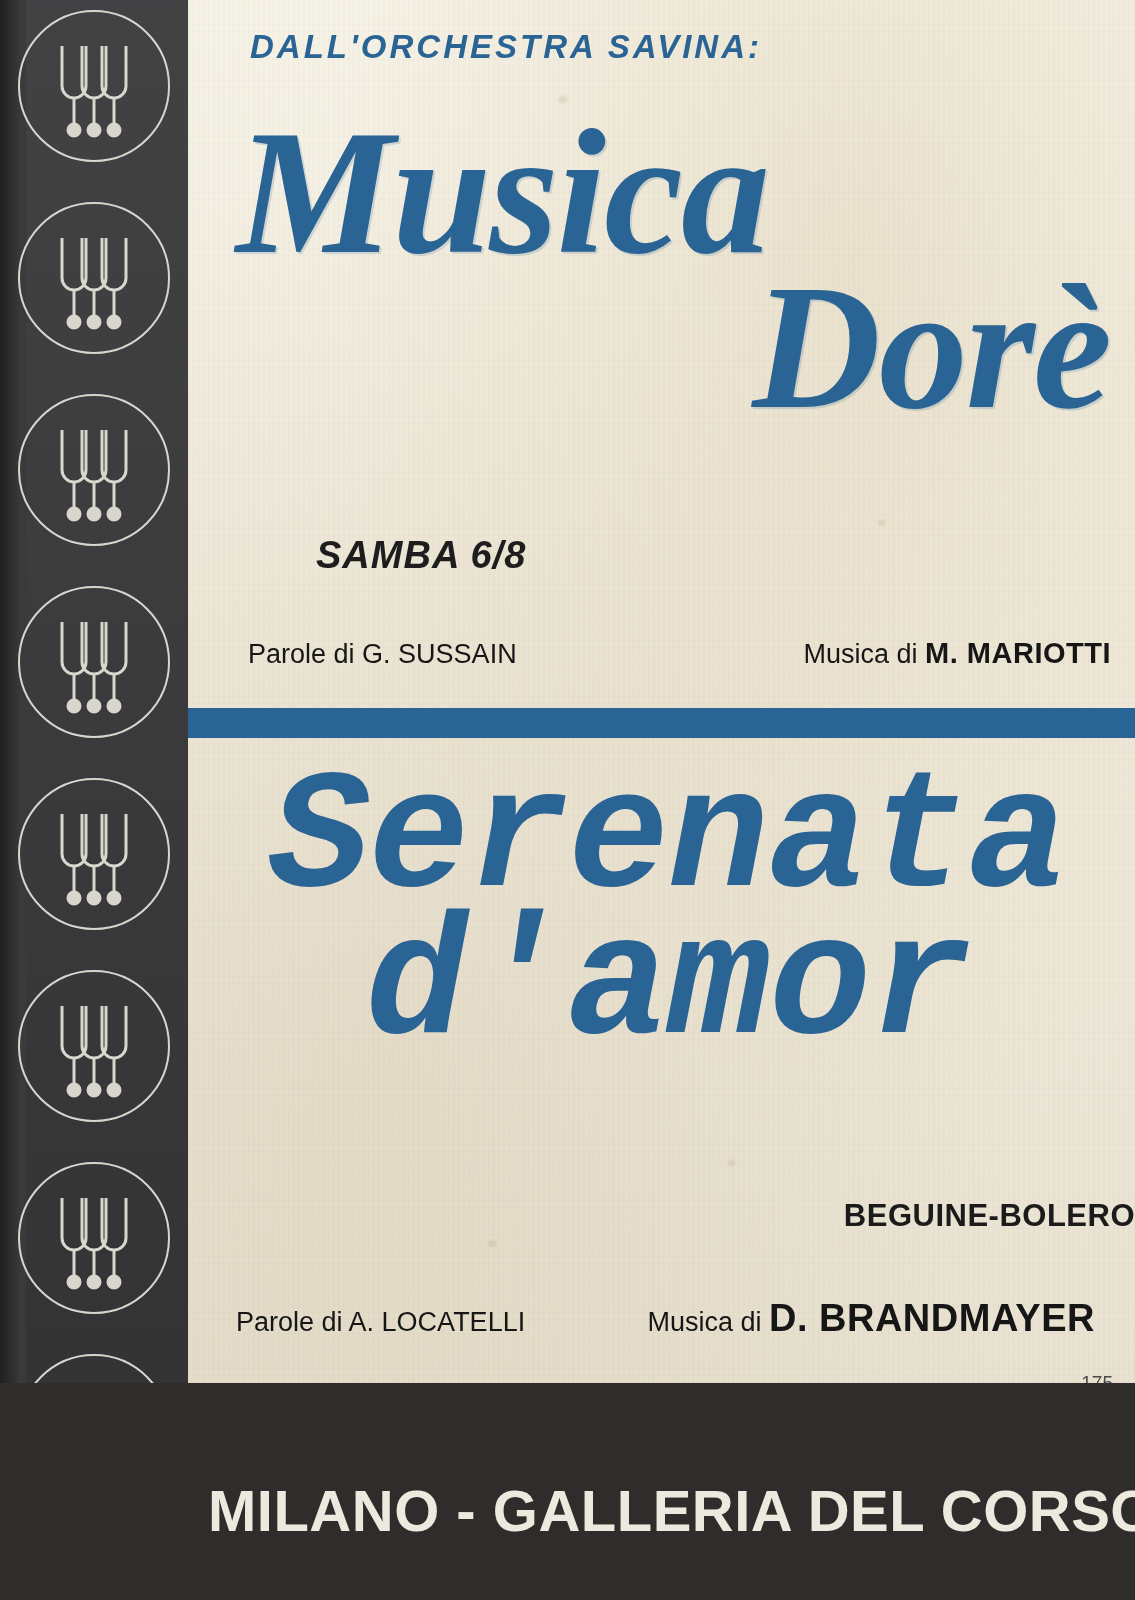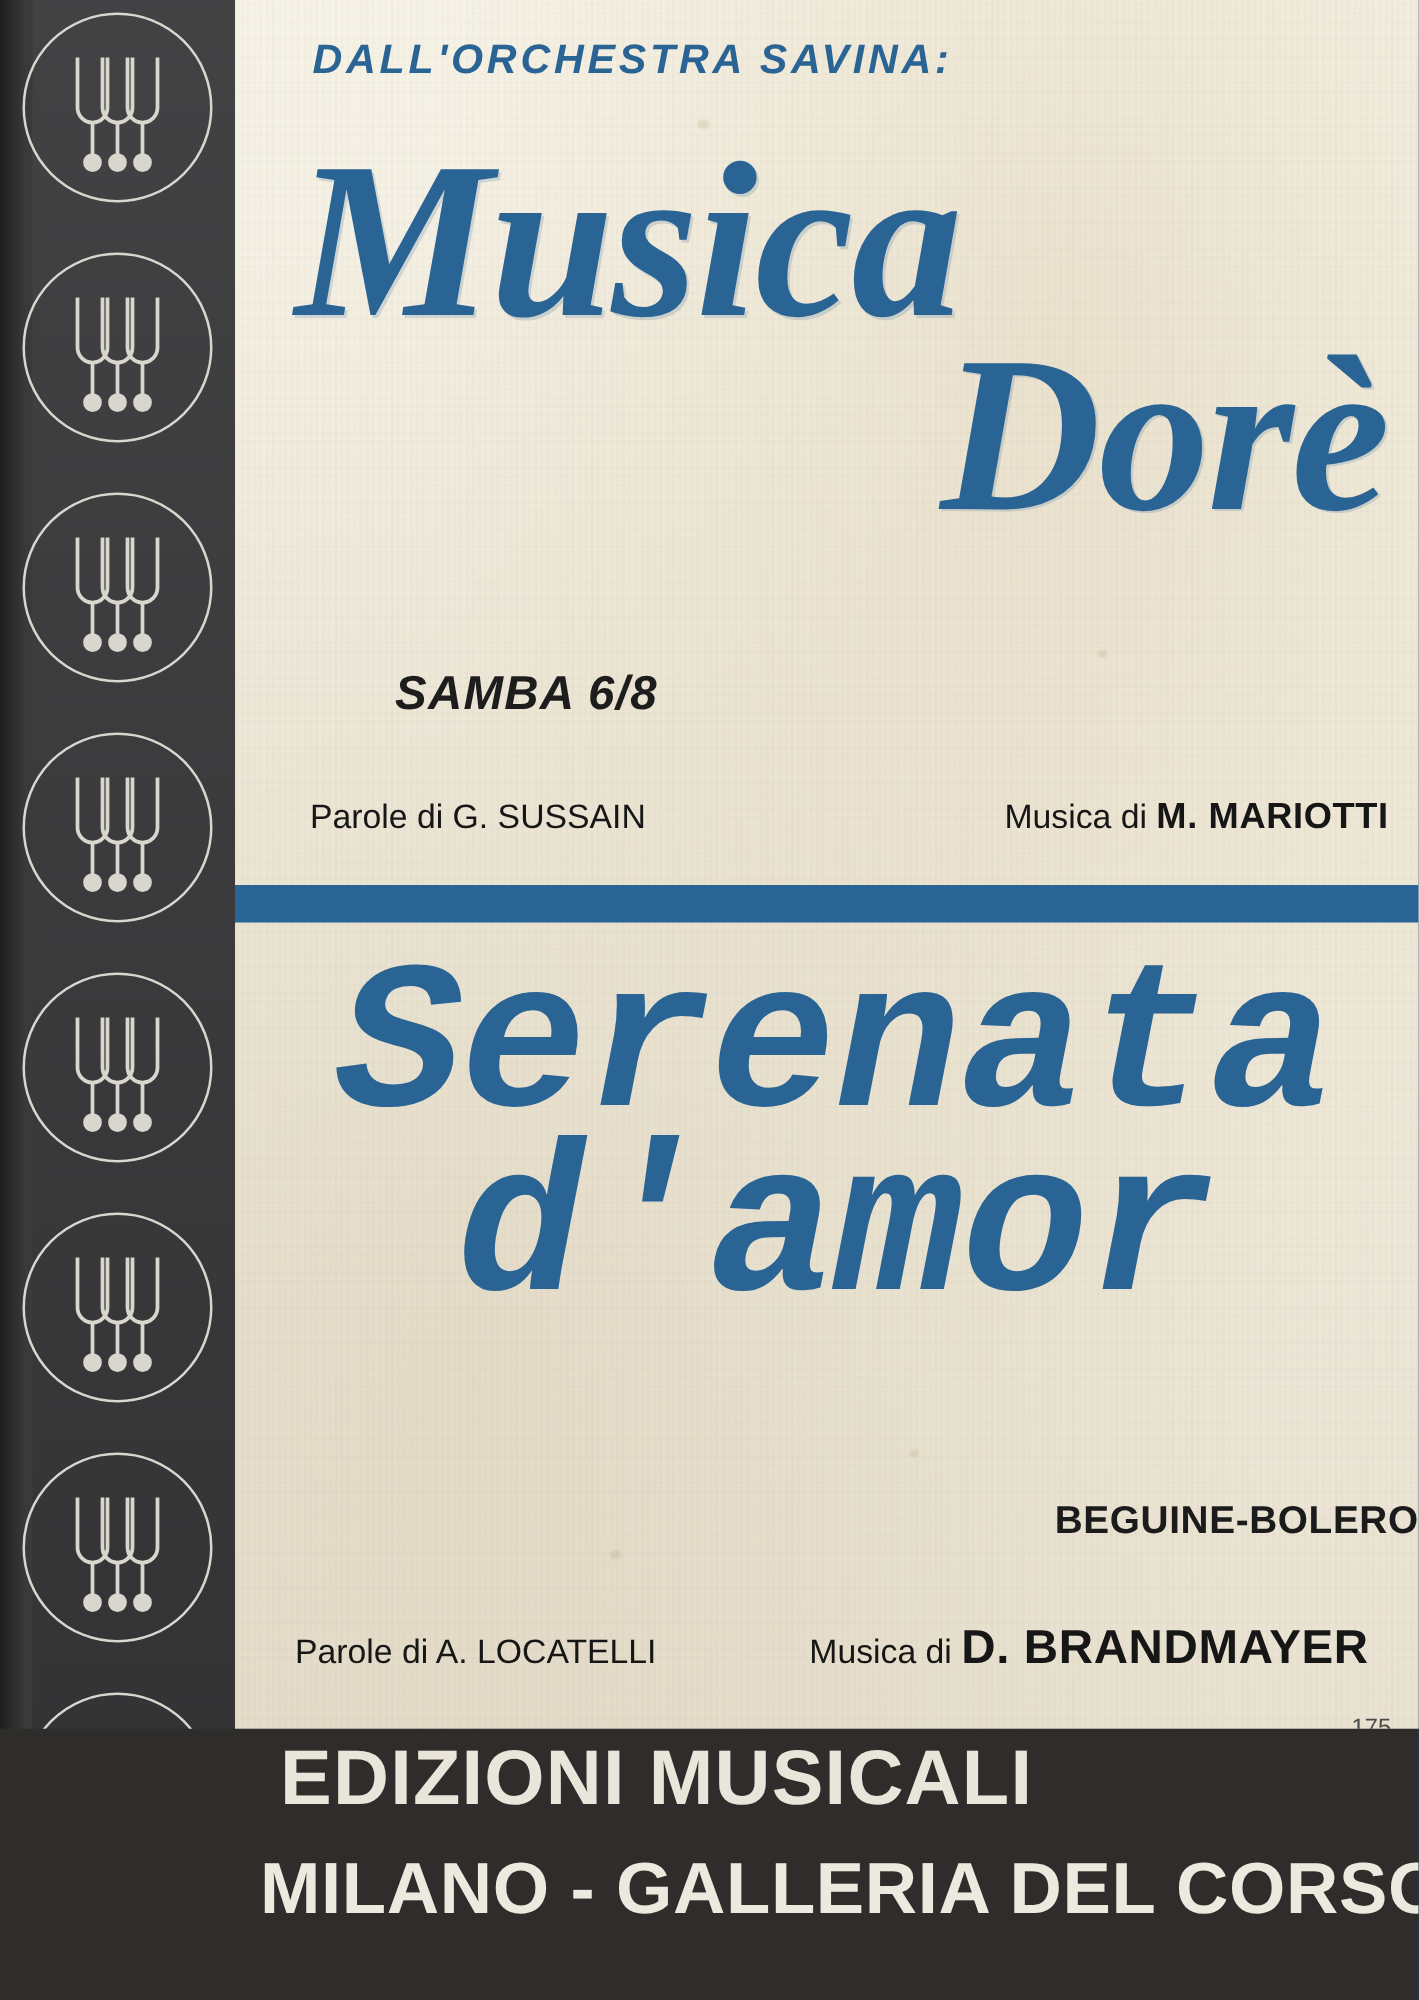--- a/index.html
+++ b/index.html
@@ -8,21 +8,21 @@
     background: #3a3a38;
   }
   body {
     font-family: "Liberation Sans", sans-serif;
   }
   .page {
     position: relative;
     width: 1135px;
     height: 1600px;
     overflow: hidden;
-    background: #0c4a6e;
+    background: #701a75;
   }
 
   
   .left-strip {
     position: absolute;
     left: 0; top: 0;
     width: 188px;
     height: 1600px;
     background: #38383a;
     background-image:
@@ -415,20 +415,19 @@
         <span>Musica di</span>
         <span class="w-bold">D. BRANDMAYER</span>
       </div>
     </div>
 
     <div class="plate-no">175</div>
   </div>
 
   <div class="footer">
     <div class="row1">
-      <span class="pub">EDIZIONI MUSICALI</span>
     </div>
     <div class="row2">
       <span>MILANO - GALLERIA DEL CORSO N</span>
     </div>
   </div>
 
 </div>
 
 </body></html>

